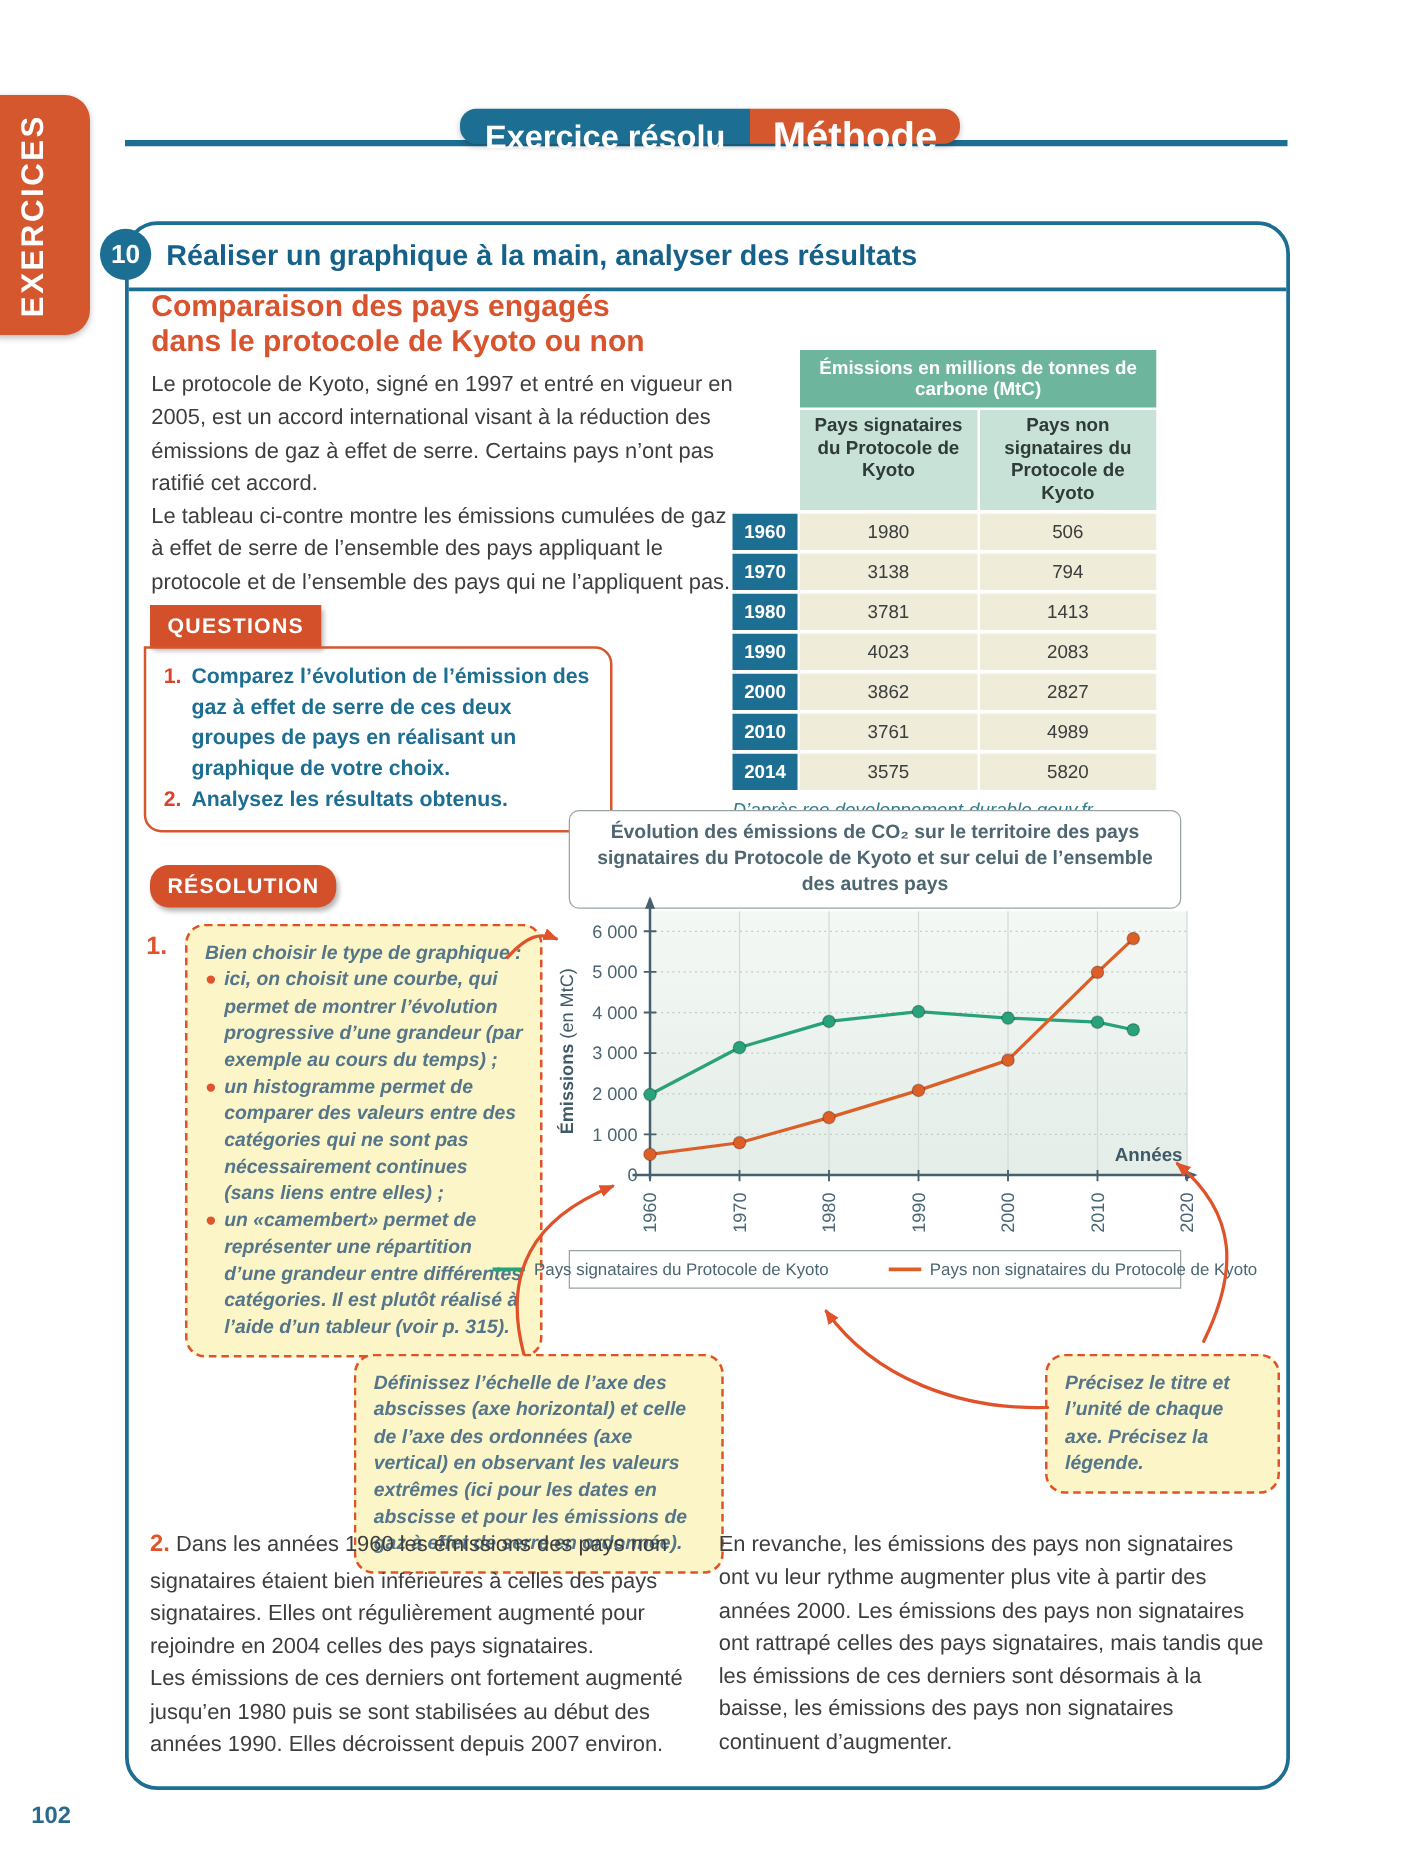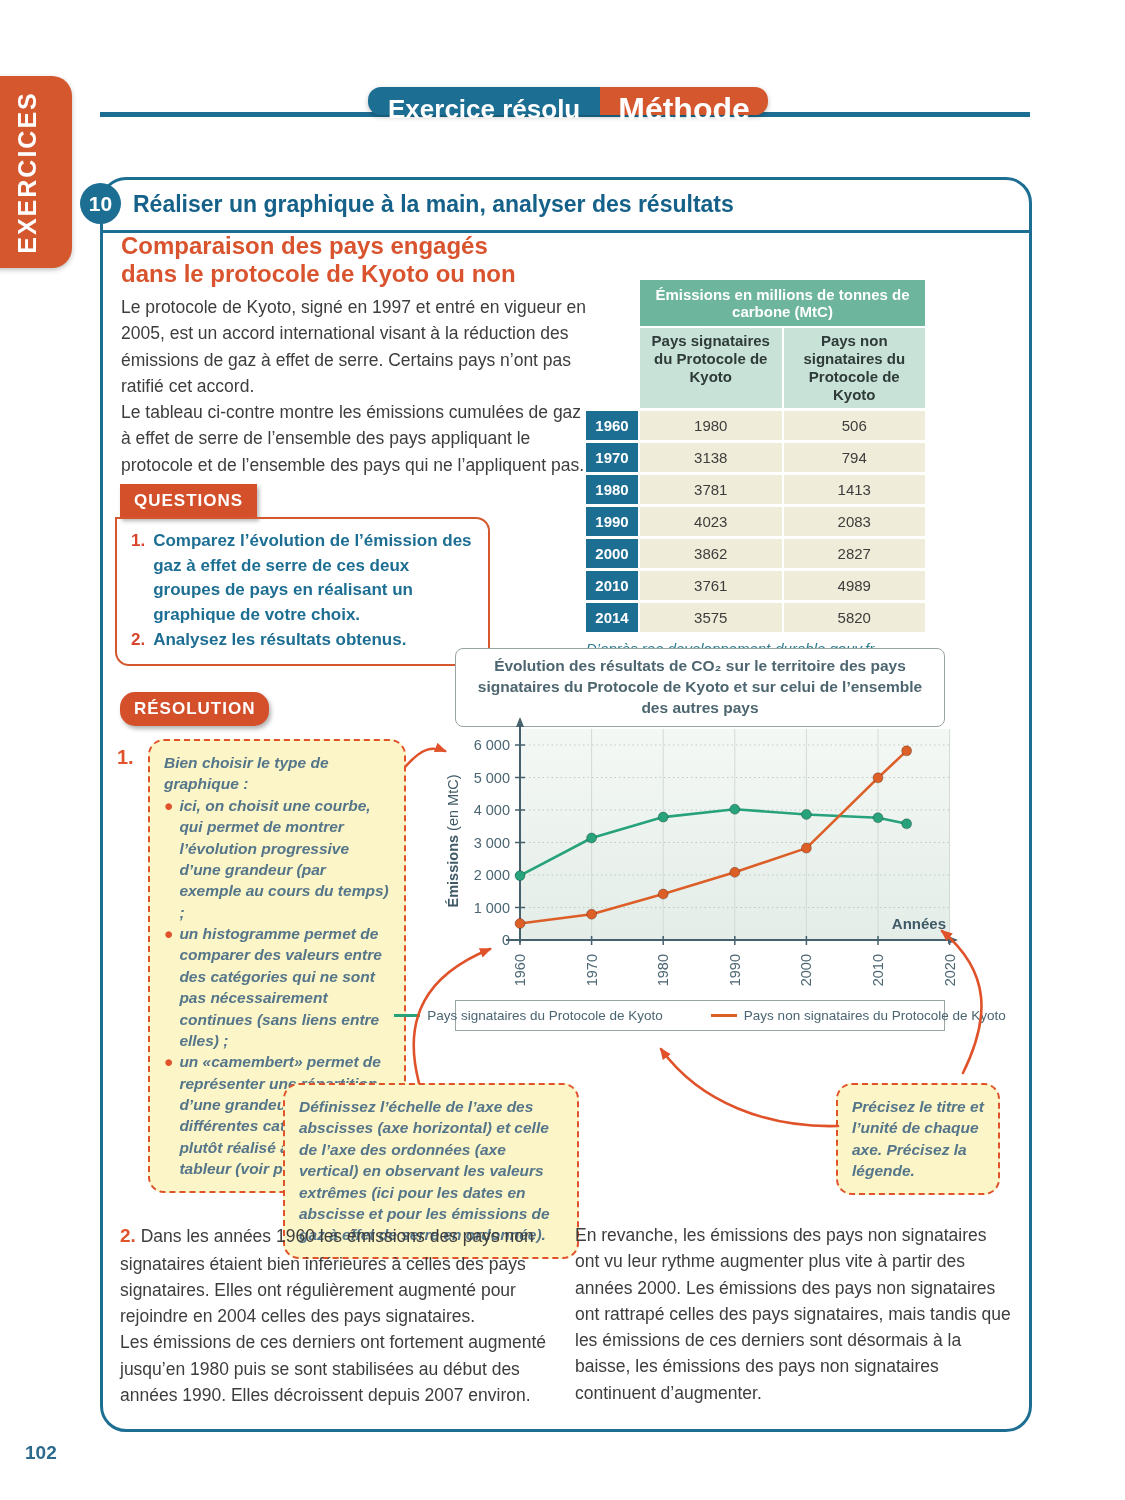--- a/index.html
+++ b/index.html
@@ -169,37 +169,37 @@
     </div>
     <div class="q-item">
       <span class="n">2.</span>
       <span>Analysez les résultats obtenus.</span>
     </div>
   </div>
 
   <div class="abs sec-label" style="left:120px;top:692px;border-radius:15px;">RÉSOLUTION</div>
 
   <div class="abs step-num" style="left:117px;top:746px;">1.</div>
-  <div class="abs tip" style="left:148px;top:739px;width:258px;">
+  <div class="abs tip" style="left:148px;top:739px;width:286px;">
     <div>Bien choisir le type de graphique :</div>
     <div class="bullet-row">
       <span class="bdot">●</span>
       <span>ici, on choisit une courbe, qui permet de montrer l’évolution progressive d’une grandeur (par exemple au cours du temps) ;</span>
     </div>
     <div class="bullet-row">
       <span class="bdot">●</span>
       <span>un histogramme permet de comparer des valeurs entre des catégories qui ne sont pas nécessairement continues (sans liens entre elles) ;</span>
     </div>
     <div class="bullet-row">
       <span class="bdot">●</span>
       <span>un «camembert» permet de représenter une répartition d’une grandeur entre différentes catégories. Il est plutôt réalisé à l’aide d’un tableur (voir p. 315).</span>
     </div>
   </div>
 
-  <div class="chart-title">Évolution des résultats de CO₂ sur le territoire des pays signataires du Protocole de Kyoto et sur celui de l’ensemble des autres pays</div>
+  <div class="chart-title">Évolution des émissions de CO₂ sur le territoire des pays signataires du Protocole de Kyoto et sur celui de l’ensemble des autres pays</div>
 
   <svg class="abs" style="left:440px;top:703px;" width="575" height="300" id="chart-svg">
       <defs>
         <linearGradient id="plotbg" x1="0" y1="0" x2="0" y2="1">
           <stop offset="0" stop-color="#f4f8f5"></stop>
           <stop offset="1" stop-color="#e4ede8"></stop>
         </linearGradient>
         <marker id="arrS" markerUnits="userSpaceOnUse" markerWidth="12" markerHeight="10" refX="8" refY="4" orient="auto">
           <path d="M0 0 L10 4 L0 8 z" fill="#46606d"></path>
         </marker>
@@ -274,21 +274,21 @@
         <span>Pays signataires du Protocole de Kyoto</span>
       </div>
       <div class="legend-item">
         <span class="sw" style="background: rgb(221, 95, 40);"></span>
         <span>Pays non signataires du Protocole de Kyoto</span>
       </div>
     </div>
 
   <div class="abs tip" style="left:283px;top:1083px;width:296px;">Définissez l’échelle de l’axe des abscisses (axe horizontal) et celle de l’axe des ordonnées (axe vertical) en observant les valeurs extrêmes (ici pour les dates en abscisse et pour les émissions de gaz à effet de serre en ordonnée).</div>
 
-  <div class="abs tip" style="left:836px;top:1083px;width:164px;">Précisez le titre et l’unité de chaque axe. Précisez la légende.</div>
+  <div class="abs tip" style="left:836px;top:1083px;width:188px;">Précisez le titre et l’unité de chaque axe. Précisez la légende.</div>
 
   <div class="abs ans" style="left:120px;top:1222px;width:430px;">
     <p><span class="step-num" style="font-size:19px;">2.</span>
       <span>Dans les années 1960 les émissions des pays non signataires étaient bien inférieures à celles des pays signataires. Elles ont régulièrement augmenté pour rejoindre en 2004 celles des pays signataires.</span></p>
     <p>Les émissions de ces derniers ont fortement augmenté jusqu’en 1980 puis se sont stabilisées au début des années 1990. Elles décroissent depuis 2007 environ.</p>
   </div>
   <div class="abs ans" style="left:575px;top:1222px;width:437px;">
     <p>En revanche, les émissions des pays non signataires ont vu leur rythme augmenter plus vite à partir des années 2000. Les émissions des pays non signataires ont rattrapé celles des pays signataires, mais tandis que les émissions de ces derniers sont désormais à la baisse, les émissions des pays non signataires continuent d’augmenter.</p>
   </div>
 

